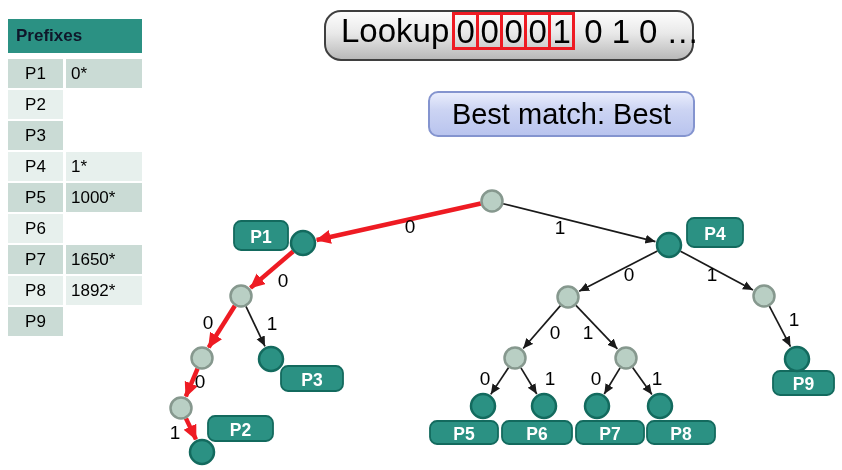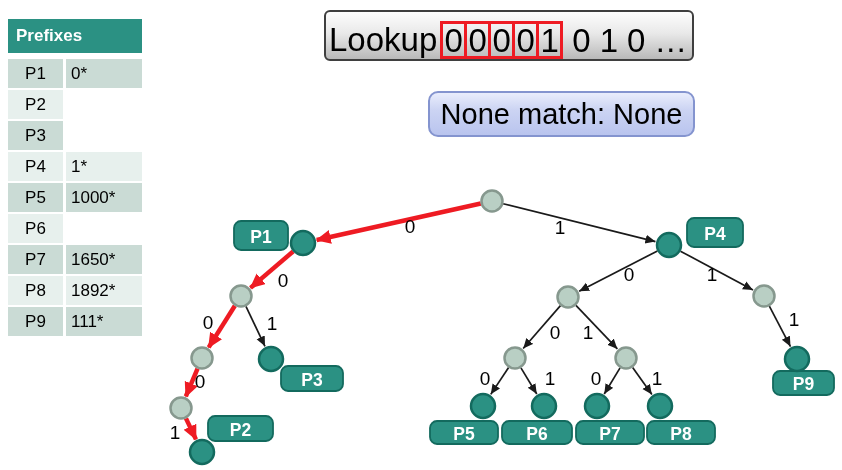--- a/index.html
+++ b/index.html
@@ -3,35 +3,35 @@
 <meta charset="utf-8">
 <style>
   html,body{margin:0;padding:0;background:#fff;}
   .stage{
     position:relative;width:842px;height:470px;background:#ffffff;overflow:hidden;
     font-family:"Liberation Sans",sans-serif;color:#000;
   }
   
   .prefix-table{position:absolute;left:8px;top:19px;width:134px;}
   .pt-header{
-    height:34px;background:#2b9183;color:#ffffff;font-weight:bold;font-size:17px;
+    height:34px;background:#2b9183;color:#0f172a;font-weight:bold;font-size:17px;
     display:flex;align-items:center;padding-left:8px;box-sizing:border-box;
   }
   .pt-rows{display:flex;flex-direction:column;gap:2px;margin-top:6px;}
   .pt-row{display:flex;gap:3px;height:29px;}
   .pt-row .c1{width:55px;display:flex;align-items:center;justify-content:center;font-size:17px;}
   .pt-row .c2{flex:1;display:flex;align-items:center;padding-left:5px;font-size:17px;}
   .pt-row.odd .c1,.pt-row.odd .c2{background:#cadbd5;}
   .pt-row.even .c1,.pt-row.even .c2{background:#e7f0ed;}
   
   .lookup-box{
     position:absolute;left:324px;top:10px;width:370px;height:51px;box-sizing:border-box;
-    border:2.5px solid #3f3f3f;border-radius:6px;
+    border:2.5px solid #3f3f3f;border-radius:17px;
     background:linear-gradient(180deg,#fdfdfd 0%,#e9e9e9 45%,#b9b9b9 100%);
-    display:flex;align-items:flex-end;padding-left:3px;font-size:33px;
+    display:flex;align-items:flex-start;padding-left:15px;font-size:33px;
   }
   .bits{display:flex;align-items:center;margin-left:3px;}
   .bit-boxed{
     width:21px;height:32px;border:3px solid #ee1b23;display:flex;align-items:center;
     justify-content:center;margin-left:-3px;font-size:33px;line-height:1;
   }
   .bit-boxed:first-child{margin-left:0;}
   .bit-plain{margin-left:9px;font-size:33px;line-height:1;}
   
   .best-match{
@@ -77,41 +77,40 @@
         <div class="pt-row odd">
           <div class="c1">P7</div>
           <div class="c2">1650*</div>
         </div>
         <div class="pt-row even">
           <div class="c1">P8</div>
           <div class="c2">1892*</div>
         </div>
         <div class="pt-row odd">
           <div class="c1">P9</div>
-          <div class="c2">111*</div>
         </div>
       </div>
   </div>
 
   <div class="lookup-box">
     <span>Lookup</span>
     <span class="bits" id="lookup-bits">
         <span class="bit-boxed">0</span>
         <span class="bit-boxed">0</span>
         <span class="bit-boxed">0</span>
         <span class="bit-boxed">0</span>
         <span class="bit-boxed">1</span>
         <span class="bit-plain">0</span>
         <span class="bit-plain">1</span>
         <span class="bit-plain">0</span>
         <span class="bit-plain">…</span>
       </span>
   </div>
 
-  <div class="best-match">None match: None</div>
+  <div class="best-match">Best match: Best</div>
 
   <svg class="tree-svg" id="tree-svg" width="842" height="470" viewBox="0 0 842 470">
     <defs>
       <marker id="ah-black" markerUnits="userSpaceOnUse" markerWidth="11" markerHeight="10" refX="10" refY="4.5" orient="auto">
         <path d="M0,0 L10,4.5 L0,9 z" fill="#1a1a1a"></path>
       </marker>
       <marker id="ah-red" markerUnits="userSpaceOnUse" markerWidth="17" markerHeight="15" refX="14" refY="7" orient="auto">
         <path d="M0,0 L15,7 L0,14 z" fill="#ee1b23"></path>
       </marker>
     </defs>

